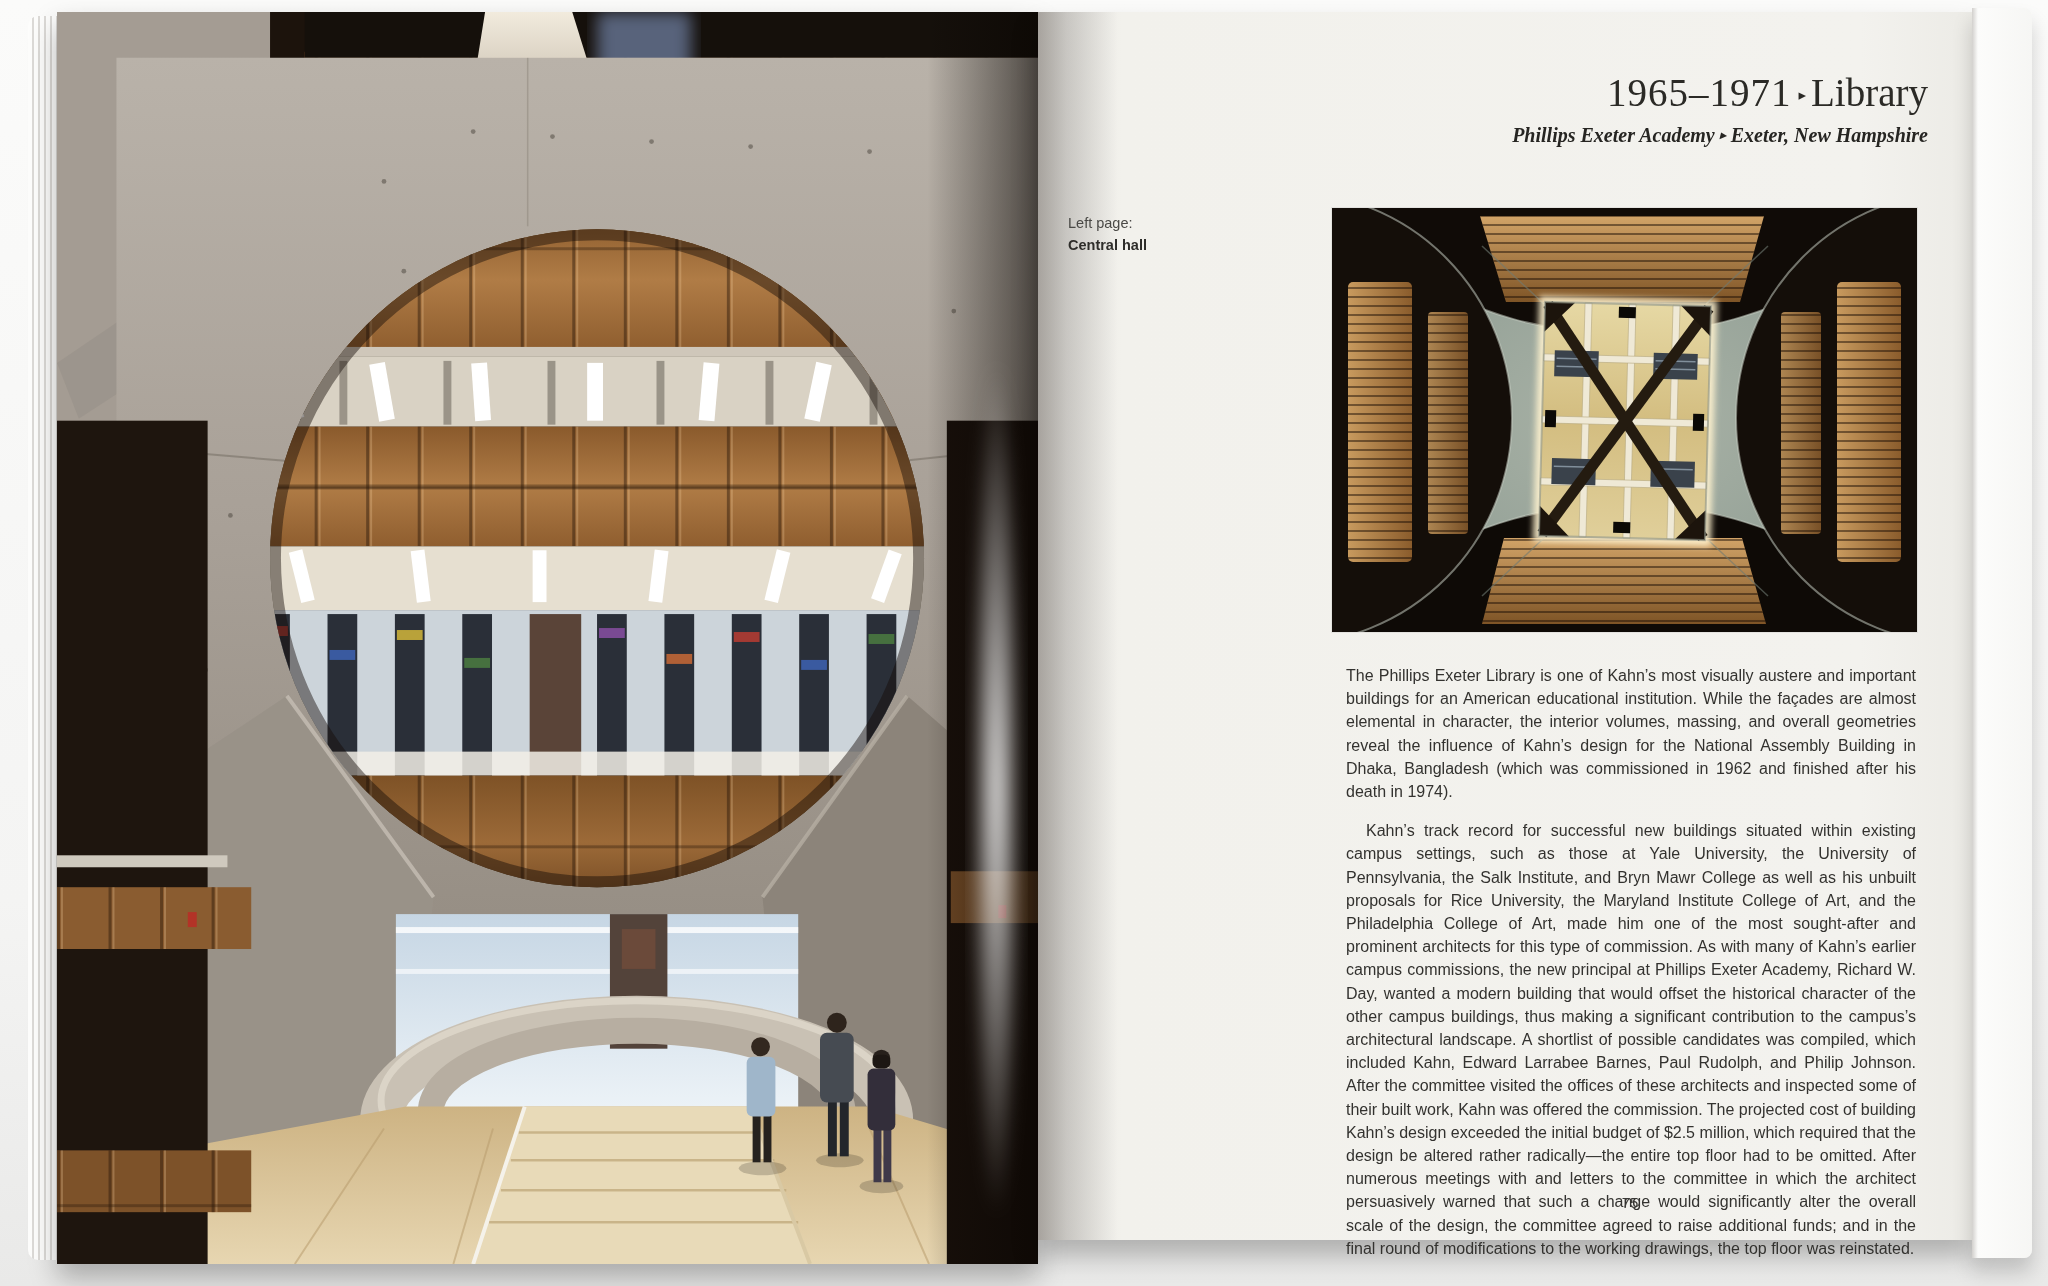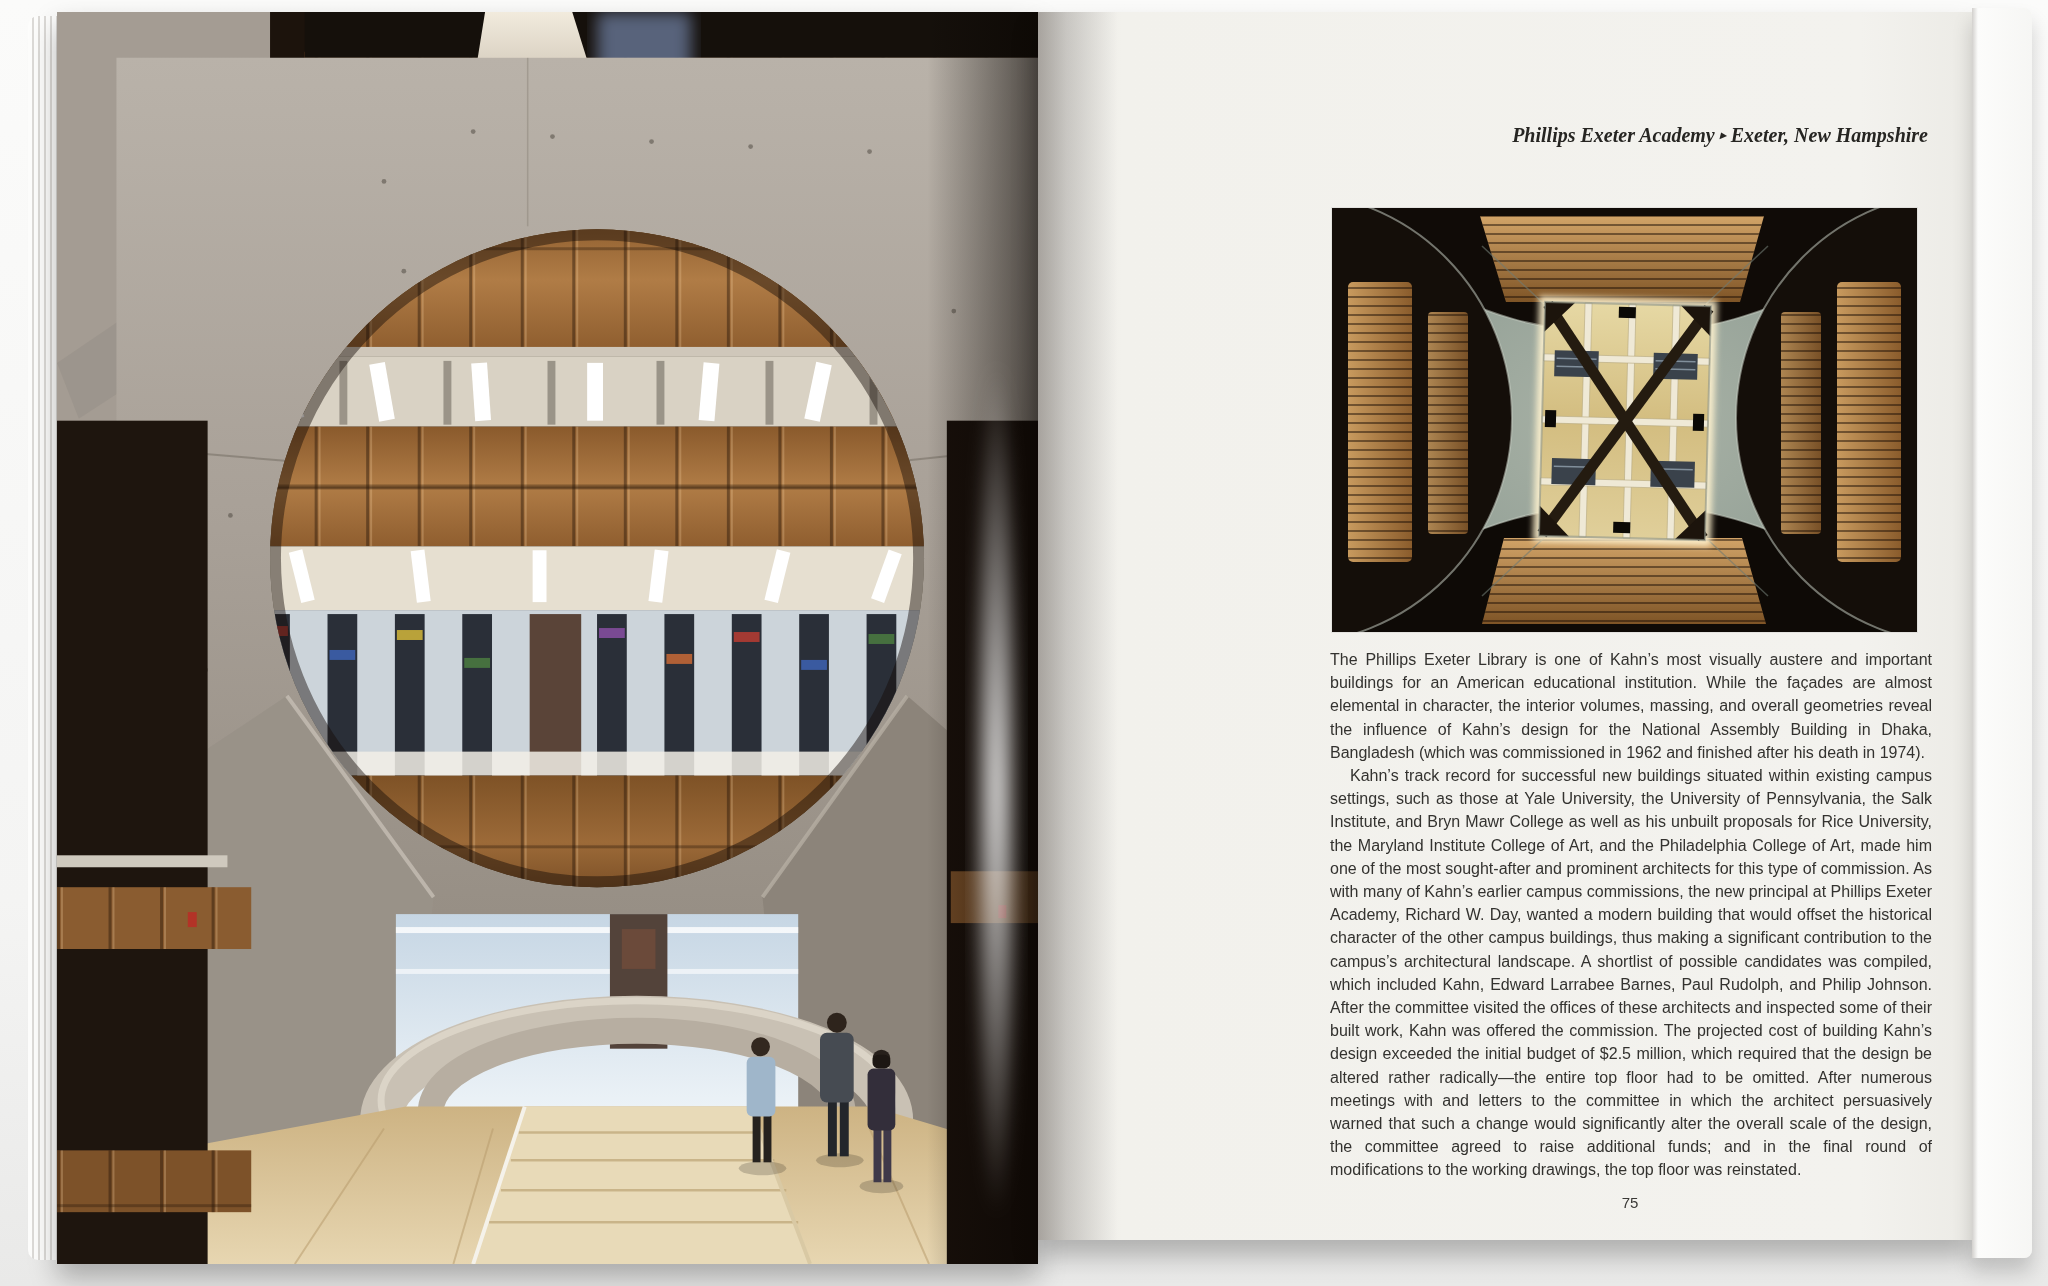--- a/index.html
+++ b/index.html
@@ -33,21 +33,21 @@
   .caption{position:absolute;left:30px;width:250px;color:#3d3c39;font-size:14.5px;line-height:22px;}
   .caption .cap-label{font-weight:400;color:#4a4946;display:block;}
   .caption .cap-text{font-weight:700;color:#2e2d2a;display:block;}
   .cap-1{top:200px;}
   .cap-2{top:568px;}
   .photo-right{position:absolute;left:294px;top:196px;width:585px;height:424px;
       box-shadow:0 0 0 1px rgba(0,0,0,.06);}
   .photo-right svg{display:block;width:100%;height:100%;}
   .article{position:absolute;left:292px;top:636px;width:602px;color:#33322f;
       font-size:16px;line-height:23.2px;text-align:justify;}
-  .article p{margin:0;}
+  .article p{margin:16px;}
   .article p + p{text-indent:20px;}
   .page-number{position:absolute;left:291px;top:1182px;width:602px;text-align:center;
       font-size:15px;color:#3a3936;}
 </style>
 </head>
 <body>
 
 <div class="stage">
 
   <div class="page-edge-stack"></div>
@@ -293,24 +293,31 @@
       <rect x="950" y="896" width="8" height="13" fill="#a32d22"></rect>
 
       <rect x="878" y="0" width="112" height="1256" fill="url(#gutterDark)"></rect>
       <ellipse cx="948" cy="780" rx="26" ry="430" fill="url(#sheenRad)" filter="url(#blur8)"></ellipse>
     </svg>
   </div>
 
   <div class="right-page">
     <div class="gutter-shadow"></div>
 
+    <div class="title-row">
+      <span class="title-years">1965–1971</span><span class="title-arrow">▸</span><span class="title-name">Library</span>
+    </div>
     <div class="subtitle-row">
       <span>Phillips Exeter Academy</span><span class="subtitle-arrow">▸</span><span>Exeter, New Hampshire</span>
     </div>
 
+    <div class="caption cap-1">
+      <span class="cap-label">Left page:</span>
+      <span class="cap-text">Central hall</span>
+    </div>
 
     <div class="photo-right">
       <svg viewBox="0 0 585 424" preserveAspectRatio="none">
         <defs>
           <radialGradient id="conc" cx=".5" cy=".5" r=".75">
             <stop offset="0" stop-color="#aab3a7"></stop>
               <stop offset=".6" stop-color="#93a096"></stop>
               <stop offset="1" stop-color="#76837a"></stop>
           </radialGradient>
           <linearGradient id="woodR" x1="0" y1="0" x2="0" y2="1">

